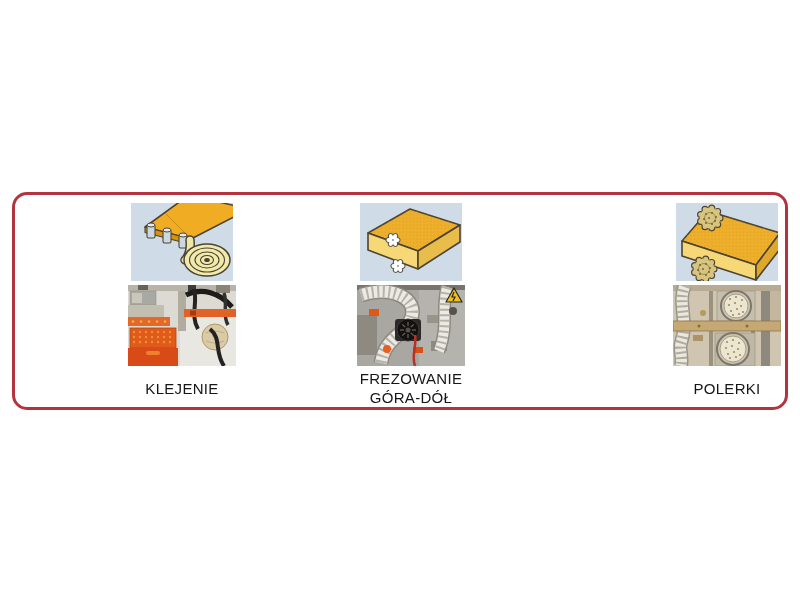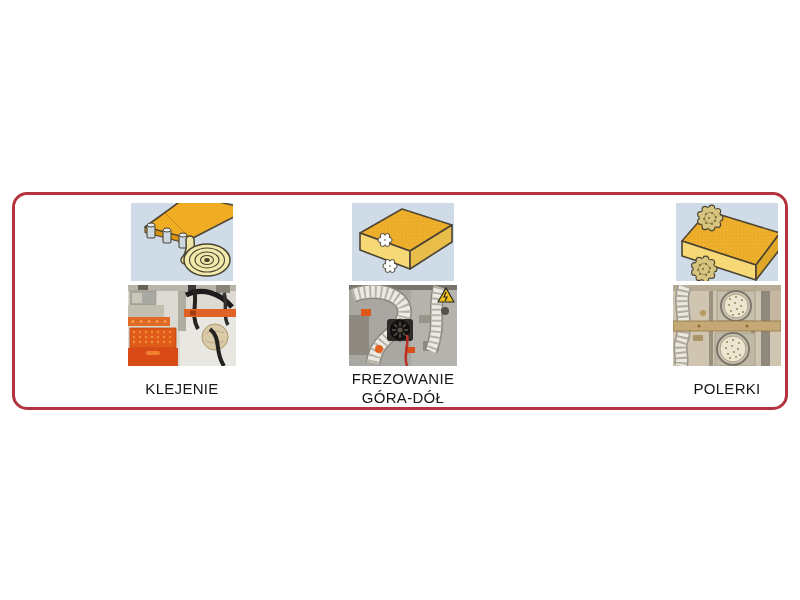--- a/index.html
+++ b/index.html
@@ -28,21 +28,21 @@
   }
   .process-card {
     position: absolute;
     top: 203px;
     width: 108px;
     display: flex;
     flex-direction: column;
     align-items: center;
   }
   .card-klejenie   { left: 128px; }
-  .card-frezowanie { left: 349px; }
+  .card-frezowanie { left: 357px; }
   .card-polerki    { left: 673px; justify-content: flex-end; }
   .illus {
     width: 102px;
     height: 78px;
     display: block;
   }
   .photo {
     width: 108px;
     height: 81px;
     display: block;

